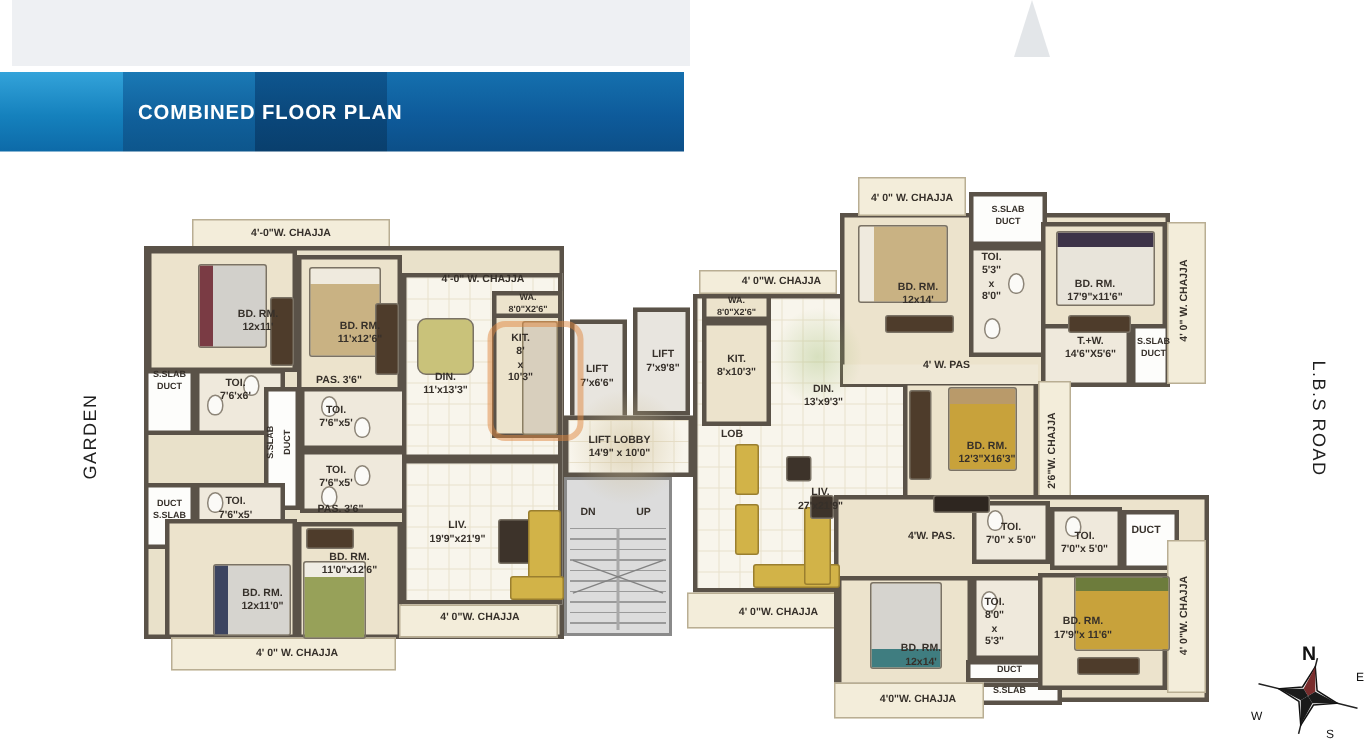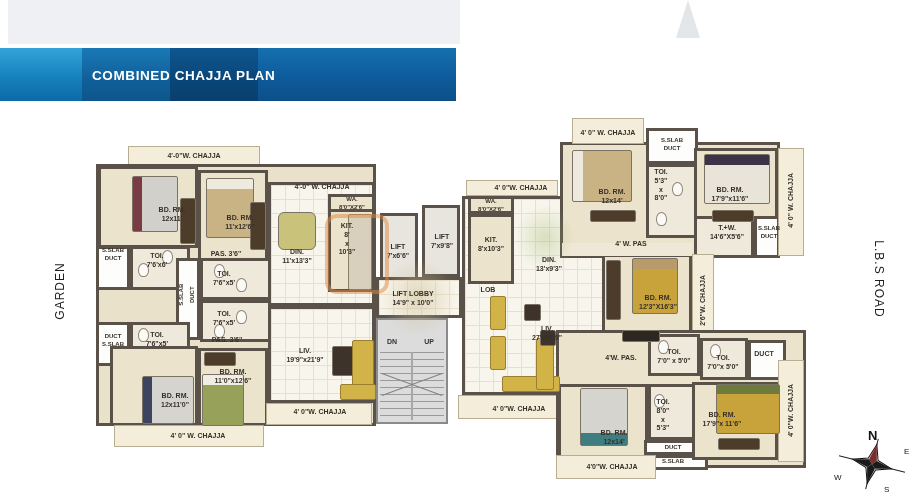--- a/index.html
+++ b/index.html
@@ -57,21 +57,21 @@
 <body>
 
 <div class="stage">
 
   <div class="top-gray"></div>
   <div class="banner">
     <div class="seg seg1"></div>
     <div class="seg seg2"></div>
     <div class="seg seg3"></div>
     <div class="seg seg4"></div>
-    <div class="banner-title">COMBINED CHAJJA PLAN</div>
+    <div class="banner-title">COMBINED FLOOR PLAN</div>
   </div>
   <div class="tower"></div>
 
   <div class="chajja" style="left:128px;top:146px;width:132px;height:20px"></div>
   <div class="chajja" style="left:266px;top:178px;width:108px;height:18px"></div>
   <div class="room" style="left:96px;top:164px;width:280px;height:262px;background:#e9e1ca"></div>
   <div class="room" style="left:98px;top:166px;width:100px;height:82px"></div>
   <div class="room" style="left:198px;top:170px;width:70px;height:92px"></div>
   <div class="ductbox" style="left:96px;top:246px;width:34px;height:44px"></div>
   <div class="toil" style="left:130px;top:246px;width:60px;height:44px"></div>

